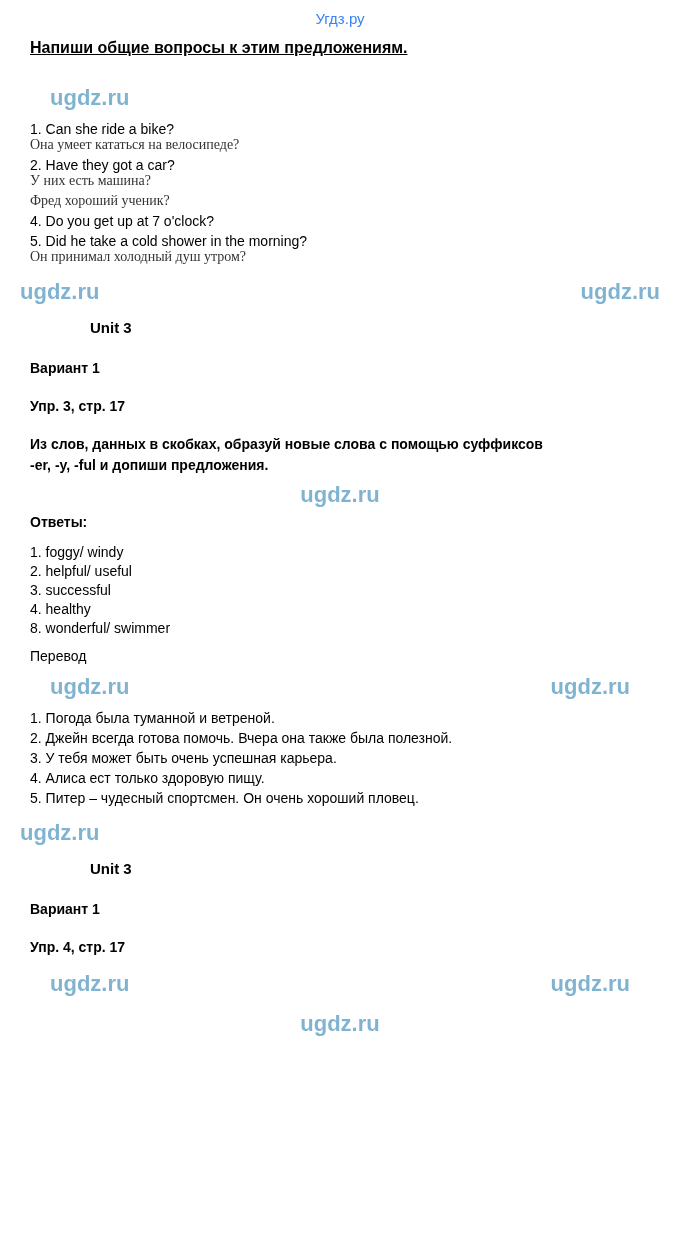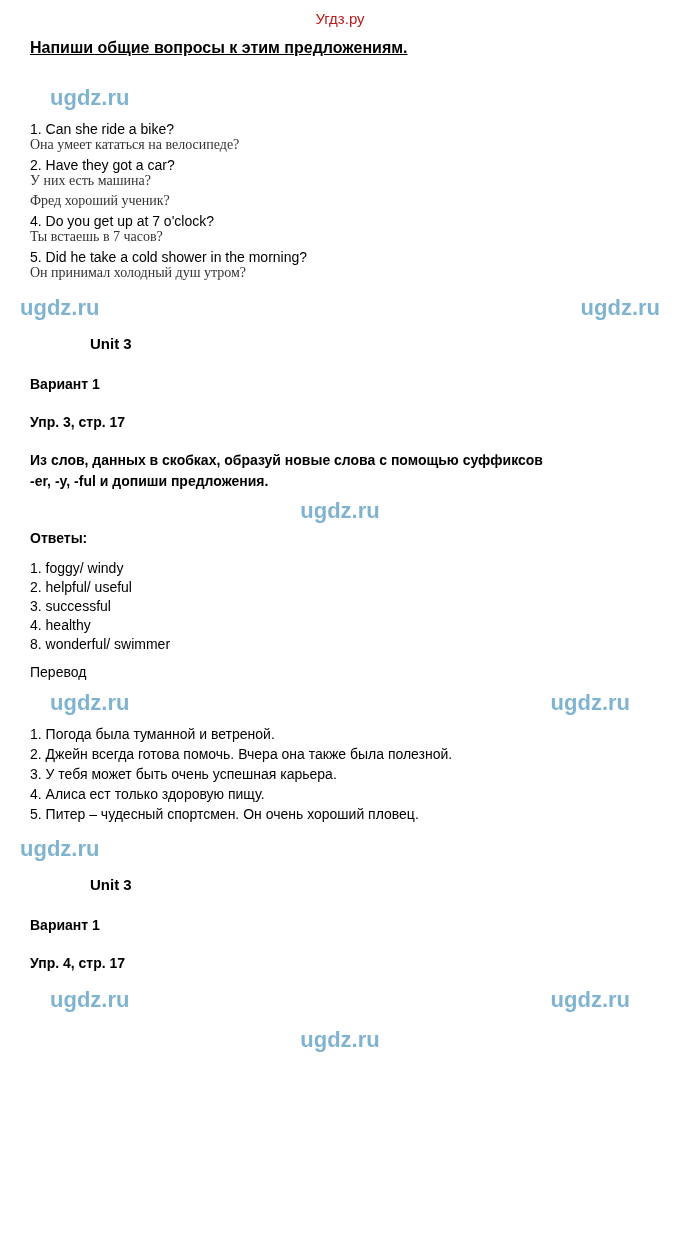--- a/index.html
+++ b/index.html
@@ -14,21 +14,21 @@
       color: #000000;
       width: 680px;
       min-height: 1255px;
       padding: 10px 0;
     }
     .page-title {
       text-align: center;
       font-size: 15px;
       font-weight: normal;
       margin-bottom: 12px;
-      color: #b91c1c;
+      color: #3b82f6;
     }
     .watermark {
       color: #0369a1;
       font-size: 22px;
       font-weight: bold;
       opacity: 0.5;
       pointer-events: none;
       user-select: none;
     }
     .content-block {
@@ -123,21 +123,20 @@
   </div>
   <div class="qa-item">
     <div class="english">2. Have they got a car?</div>
     <div class="russian">У них есть машина?</div>
   </div>
   <div class="qa-item">
     <div class="russian">Фред хороший ученик?</div>
   </div>
   <div class="qa-item">
     <div class="english">4. Do you get up at 7 o'clock?</div>
-    <div class="russian">Ты встаешь в 7 часов?</div>
   </div>
   <div class="qa-item">
     <div class="english">5. Did he take a cold shower in the morning?</div>
     <div class="russian">Он принимал холодный душ утром?</div>
   </div>
 </div>
 
 <div class="watermark-row">
   <span class="watermark">ugdz.ru</span>
   <span class="watermark">ugdz.ru</span>

